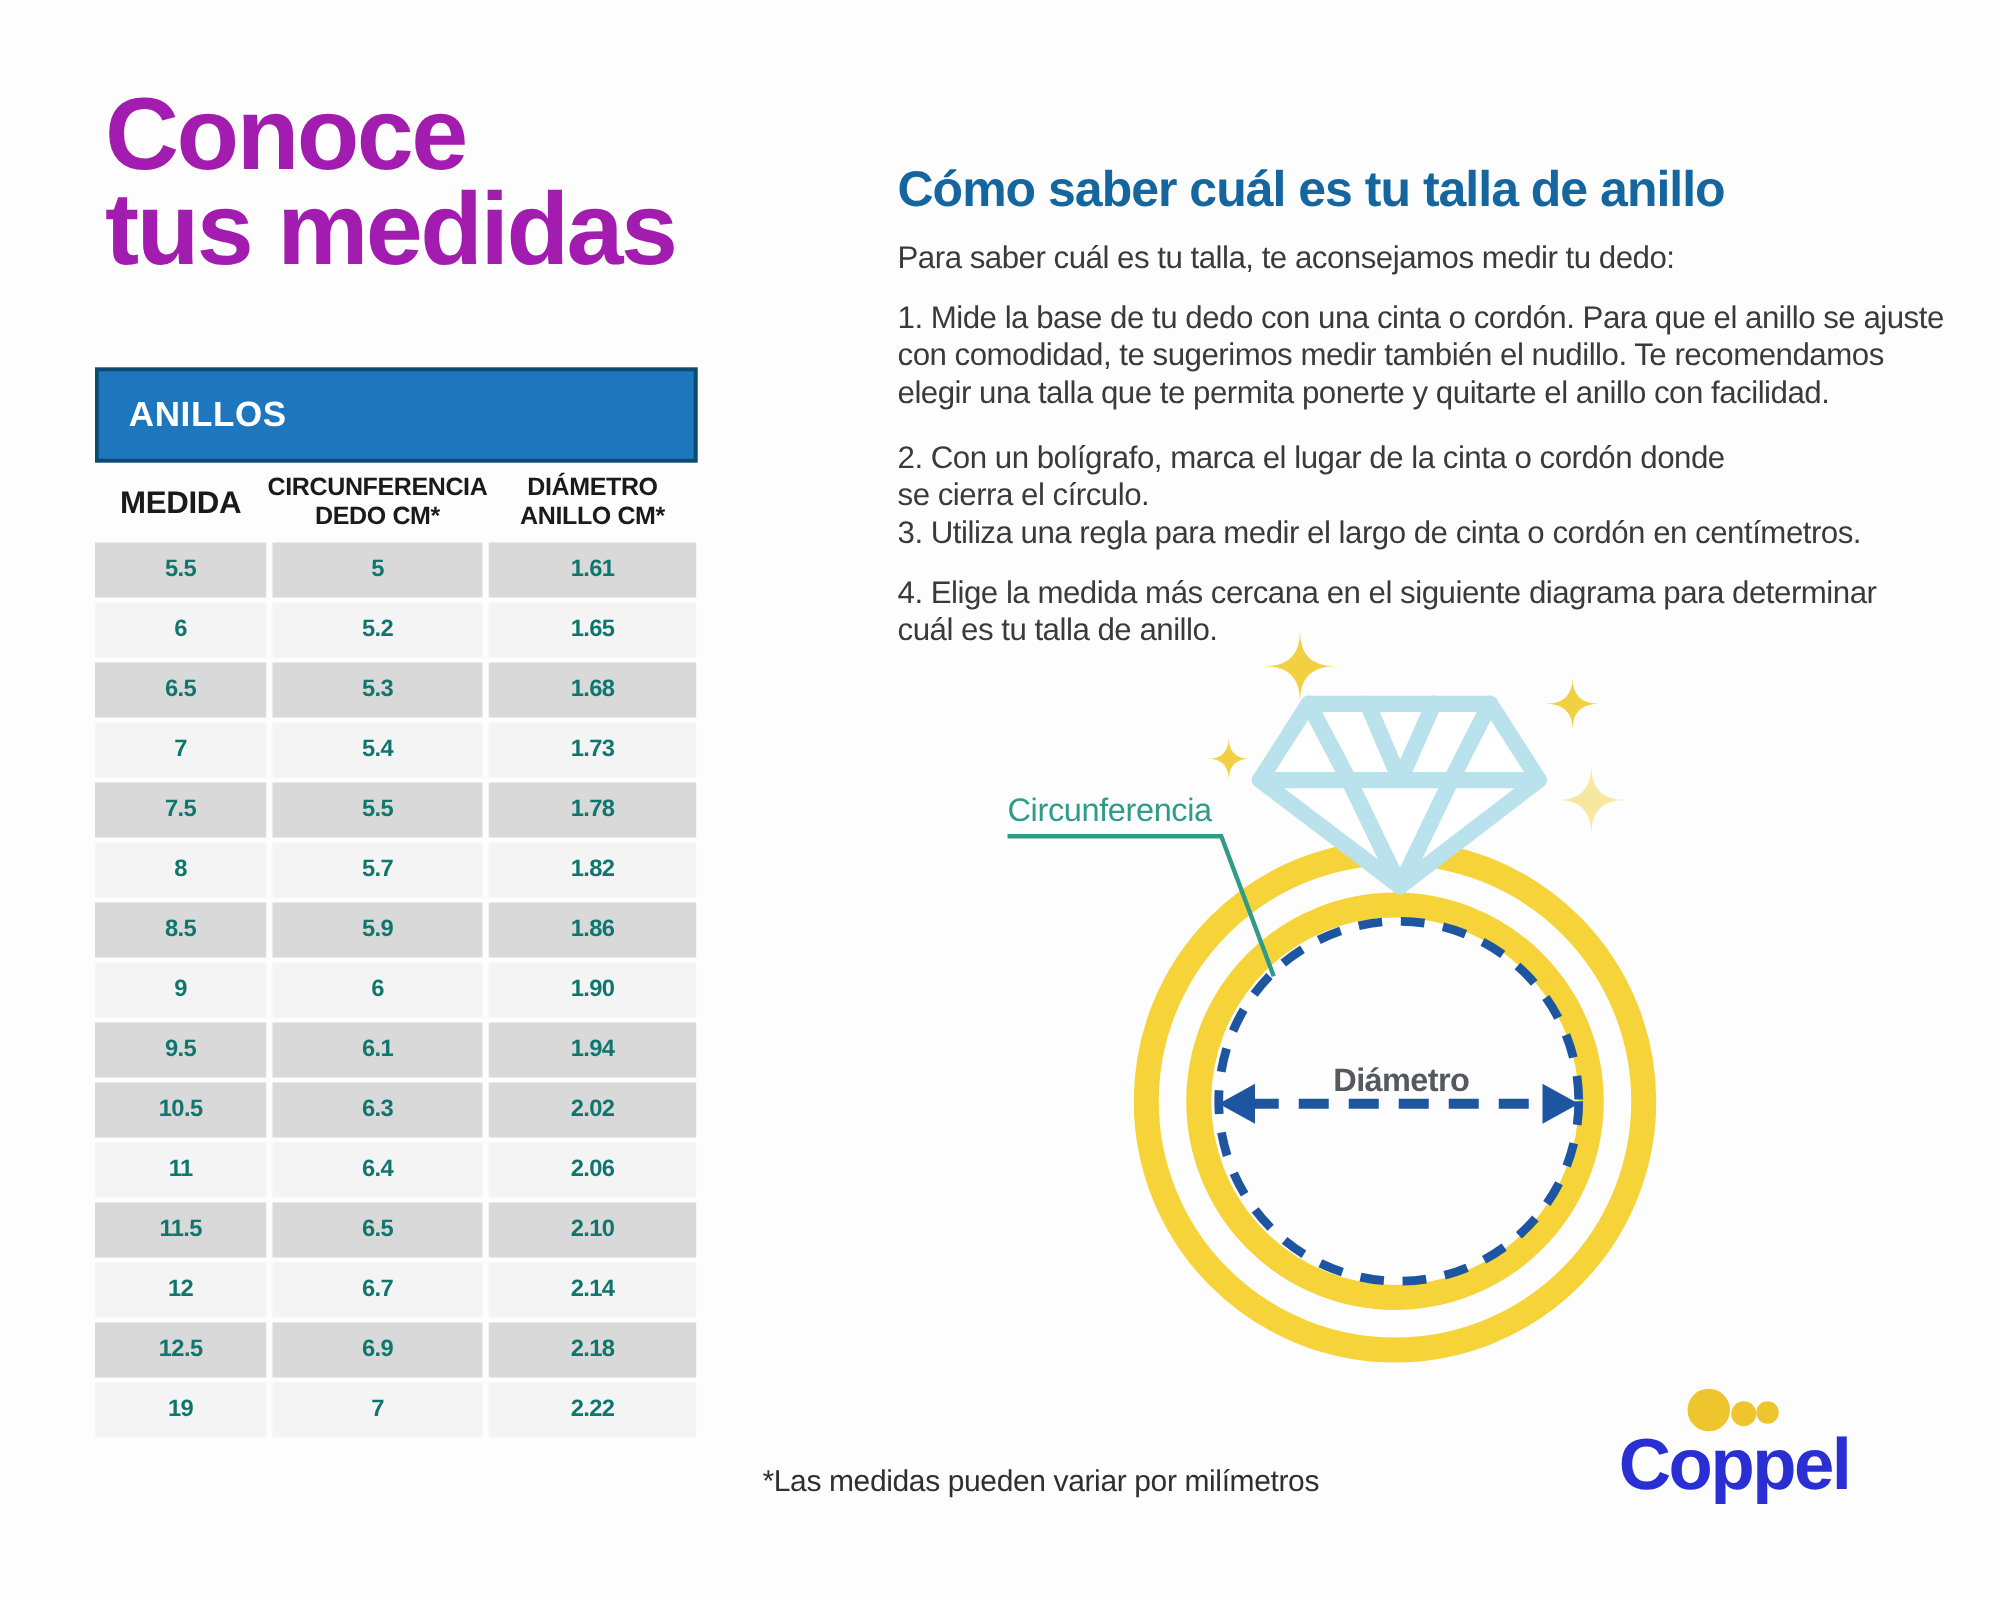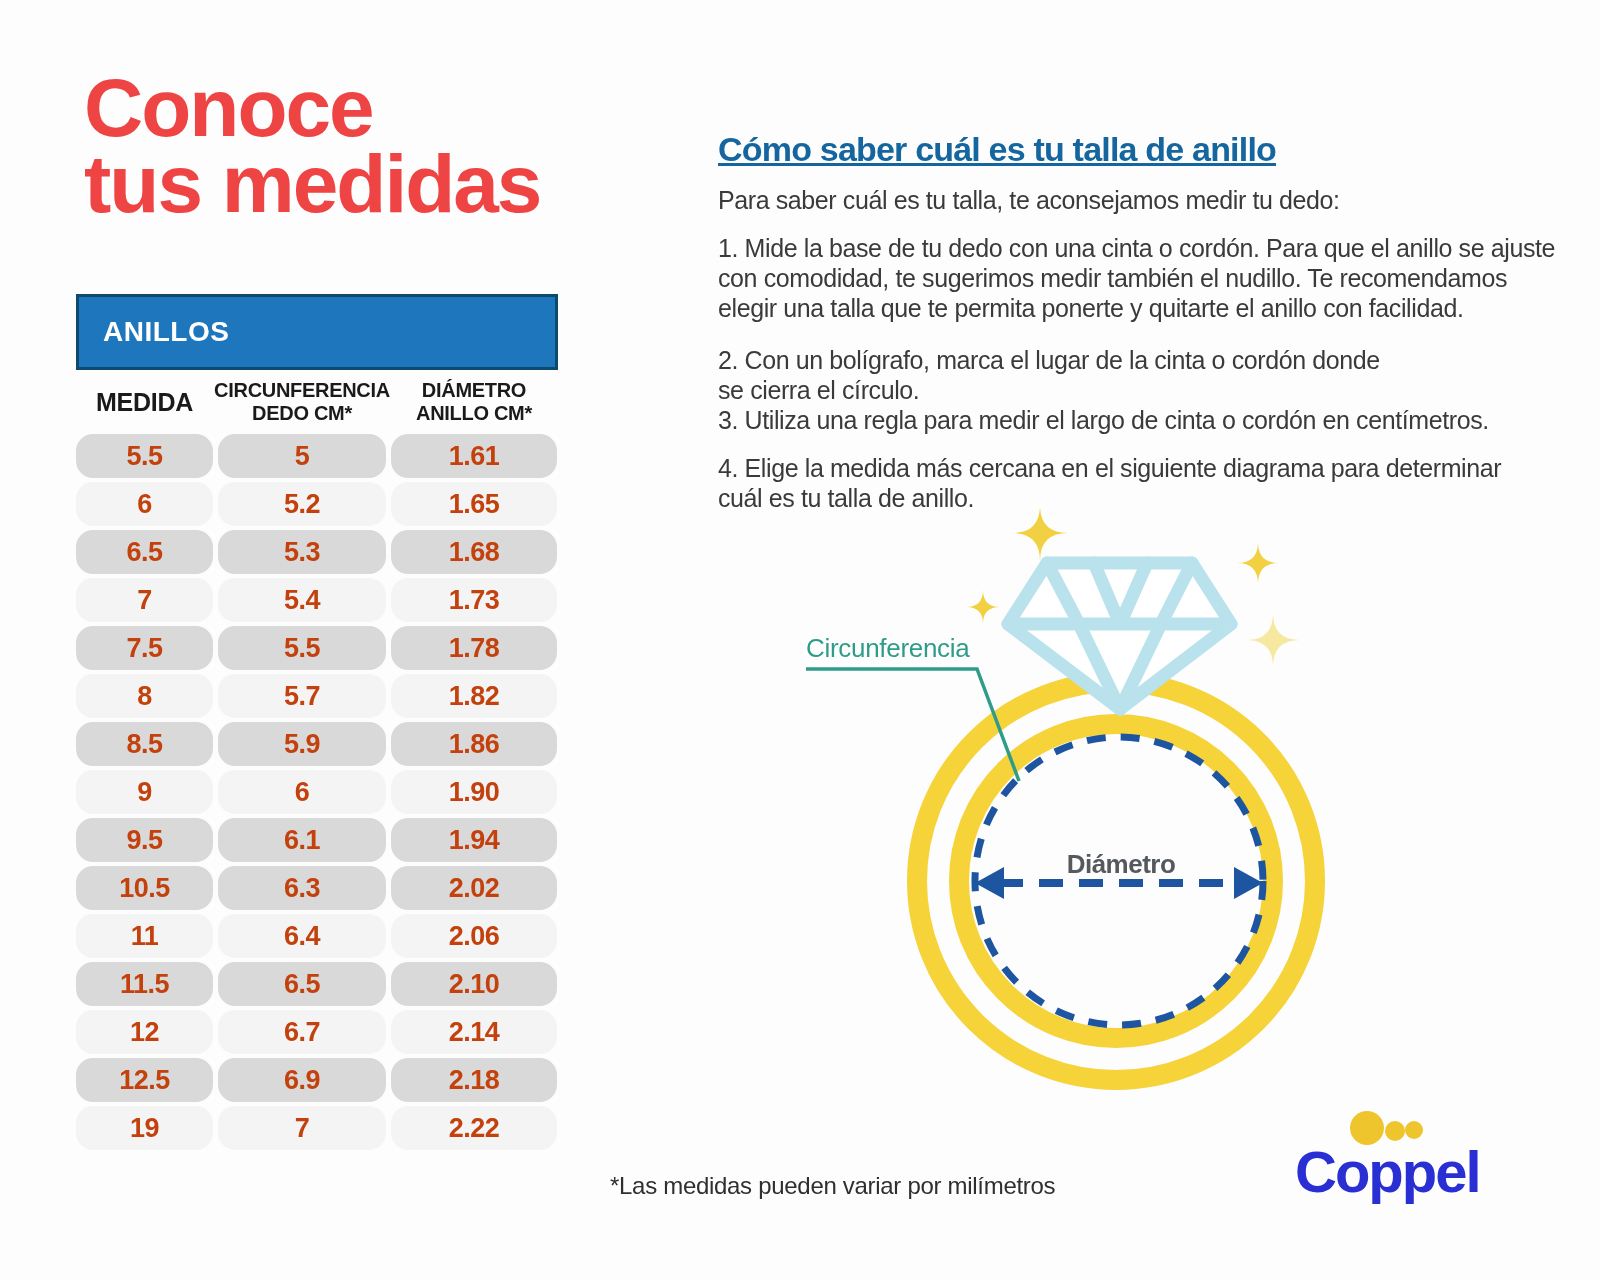--- a/index.html
+++ b/index.html
@@ -8,21 +8,21 @@
     background:#fdfdfd;
     font-family:"Liberation Sans","DejaVu Sans",sans-serif;
     -webkit-font-smoothing:antialiased;
   }
   .abs{position:absolute;}
 
   
   .page-title{
     left:84px;top:70px;
     font-size:82px;font-weight:bold;line-height:76px;letter-spacing:-2px;
-    color:#ef4444;
+    color:#a21caf;
   }
 
   
   .ring-table{left:76px;top:294px;width:482px;}
   .table-header-bar{
     box-sizing:border-box;width:482px;height:76px;
     background:#1E76BC;border:3px solid #0c4a6e;
     display:flex;align-items:center;padding-left:24px;
     color:#ffffff;font-size:28px;font-weight:bold;letter-spacing:.5px;
   }
@@ -32,29 +32,29 @@
   }
   .ch{display:flex;flex-direction:column;align-items:center;justify-content:center;
       text-align:left;font-weight:bold;color:#1a1a1a;font-size:20px;line-height:23px;letter-spacing:-0.3px;}
   .ch.medida{font-size:25px;}
   .tbody .trow{
     display:grid;grid-template-columns:137px 168px 166px;column-gap:5px;
     height:44px;margin-bottom:4px;
   }
   .tbody .cell{
     display:flex;align-items:center;justify-content:center;
-    font-size:27px;font-weight:bold;color:#c2410c;letter-spacing:-0.5px;border-radius:17px;
+    font-size:19px;font-weight:bold;color:#0f766e;letter-spacing:-0.5px;
   }
   .trow.dark  .cell{background:#DAD9D9;}
   .trow.light .cell{background:#F5F4F5;}
 
   
   .rtext{left:718px;top:130px;width:810px;color:#3A3A3A;}
-  .rheading{font-size:34px;font-weight:bold;color:#15669F;letter-spacing:-0.8px;
-            margin:0 0 16px 0;white-space:nowrap;text-decoration:underline;}
+  .rheading{font-size:40px;font-weight:bold;color:#15669F;letter-spacing:-0.8px;
+            margin:0 0 16px 0;white-space:nowrap;}
   .para{margin:0;}
   .para .line{font-size:25px;line-height:30px;letter-spacing:-0.4px;white-space:nowrap;}
   .mb18{margin-bottom:18px;} .mb22{margin-bottom:22px;} .mb12{margin-bottom:12px;}
 
   
   .ring-svg{left:780px;top:495px;}
   .circ-label{left:806px;top:633px;font-size:26px;color:#2E9C89;letter-spacing:-0.3px;}
   .diam-label{left:1121px;top:849px;transform:translateX(-50%);
               font-size:26px;font-weight:bold;color:#55595E;letter-spacing:-0.5px;}
 

